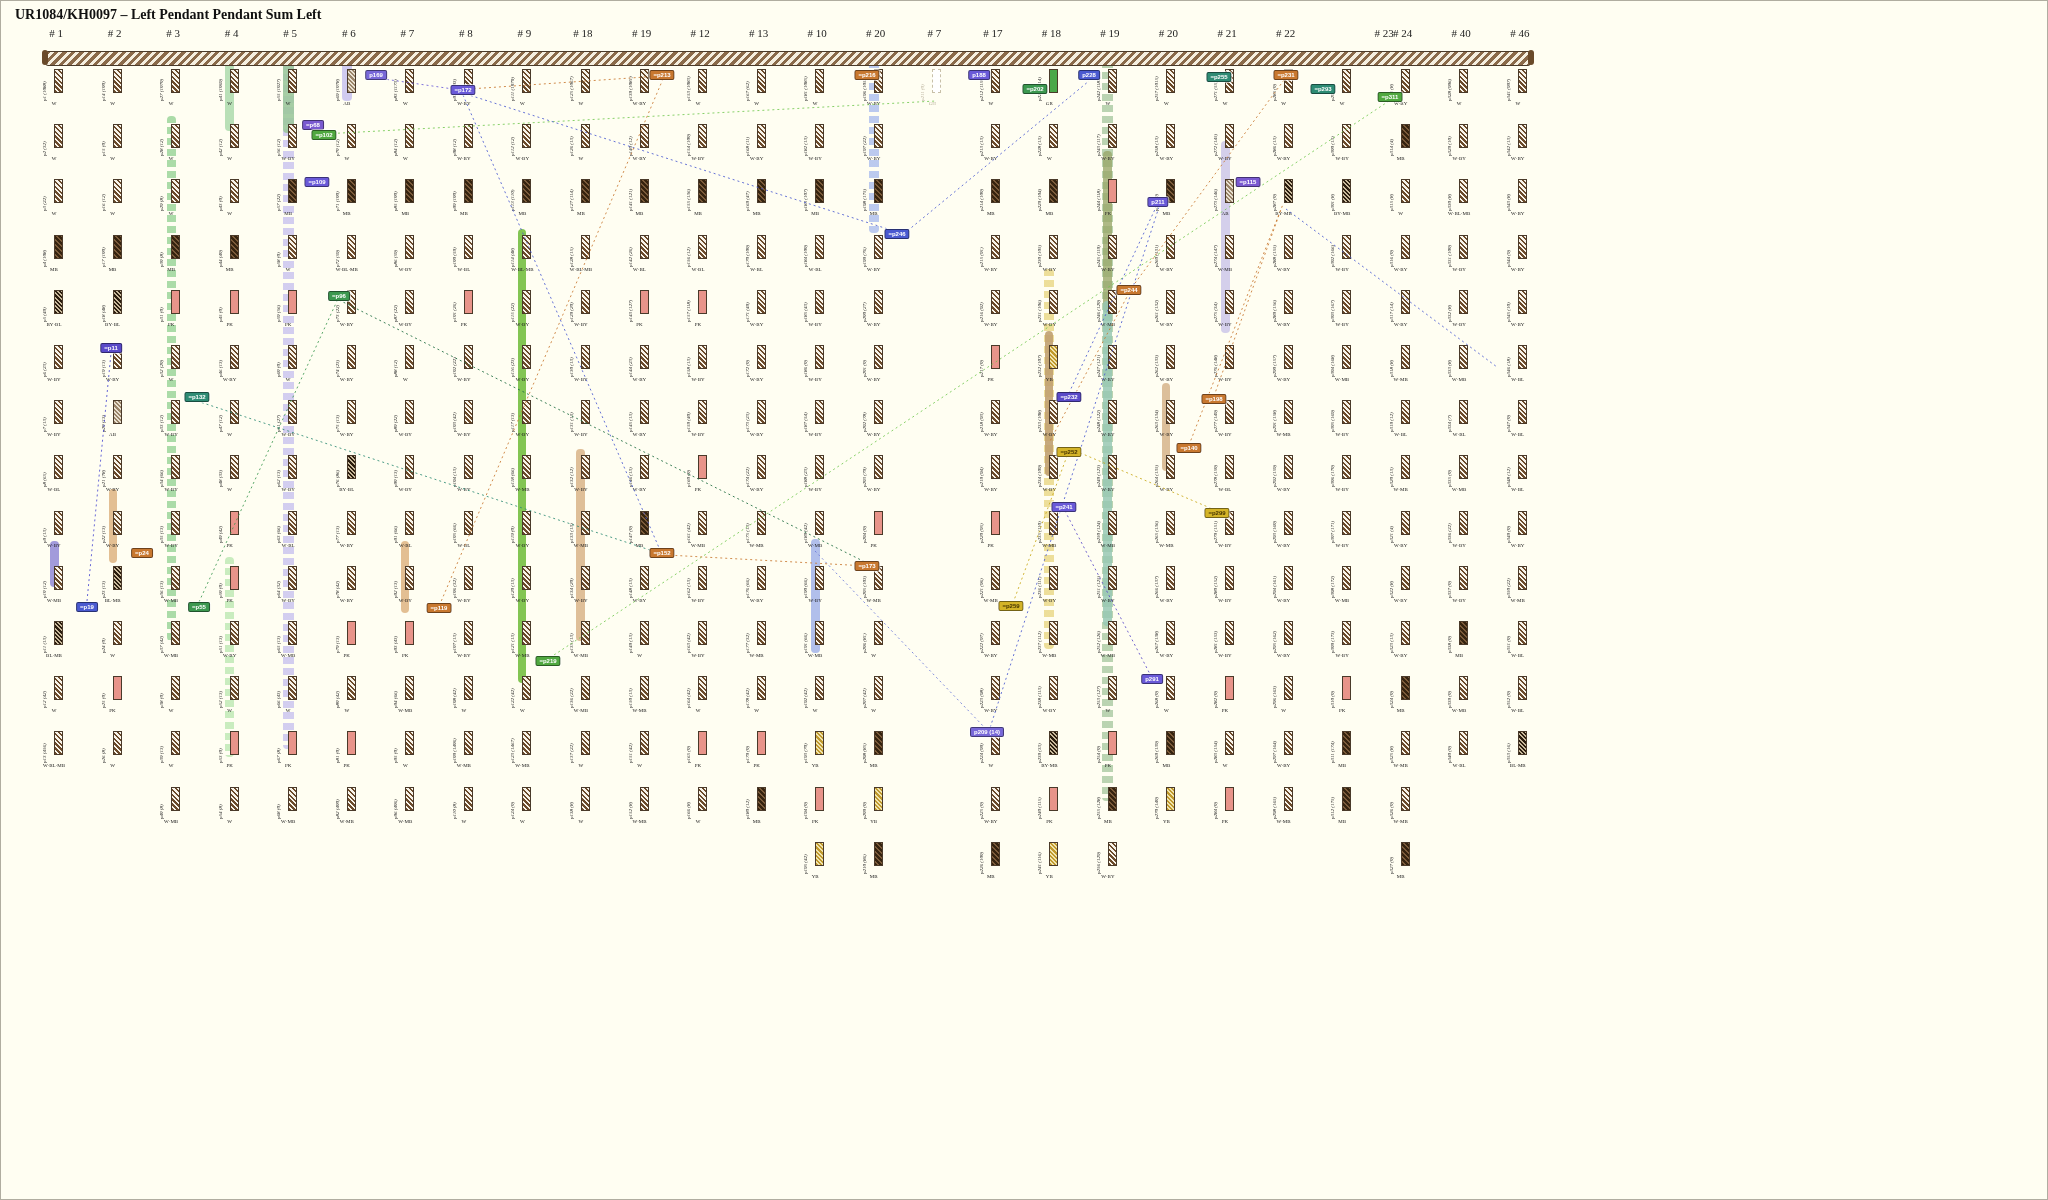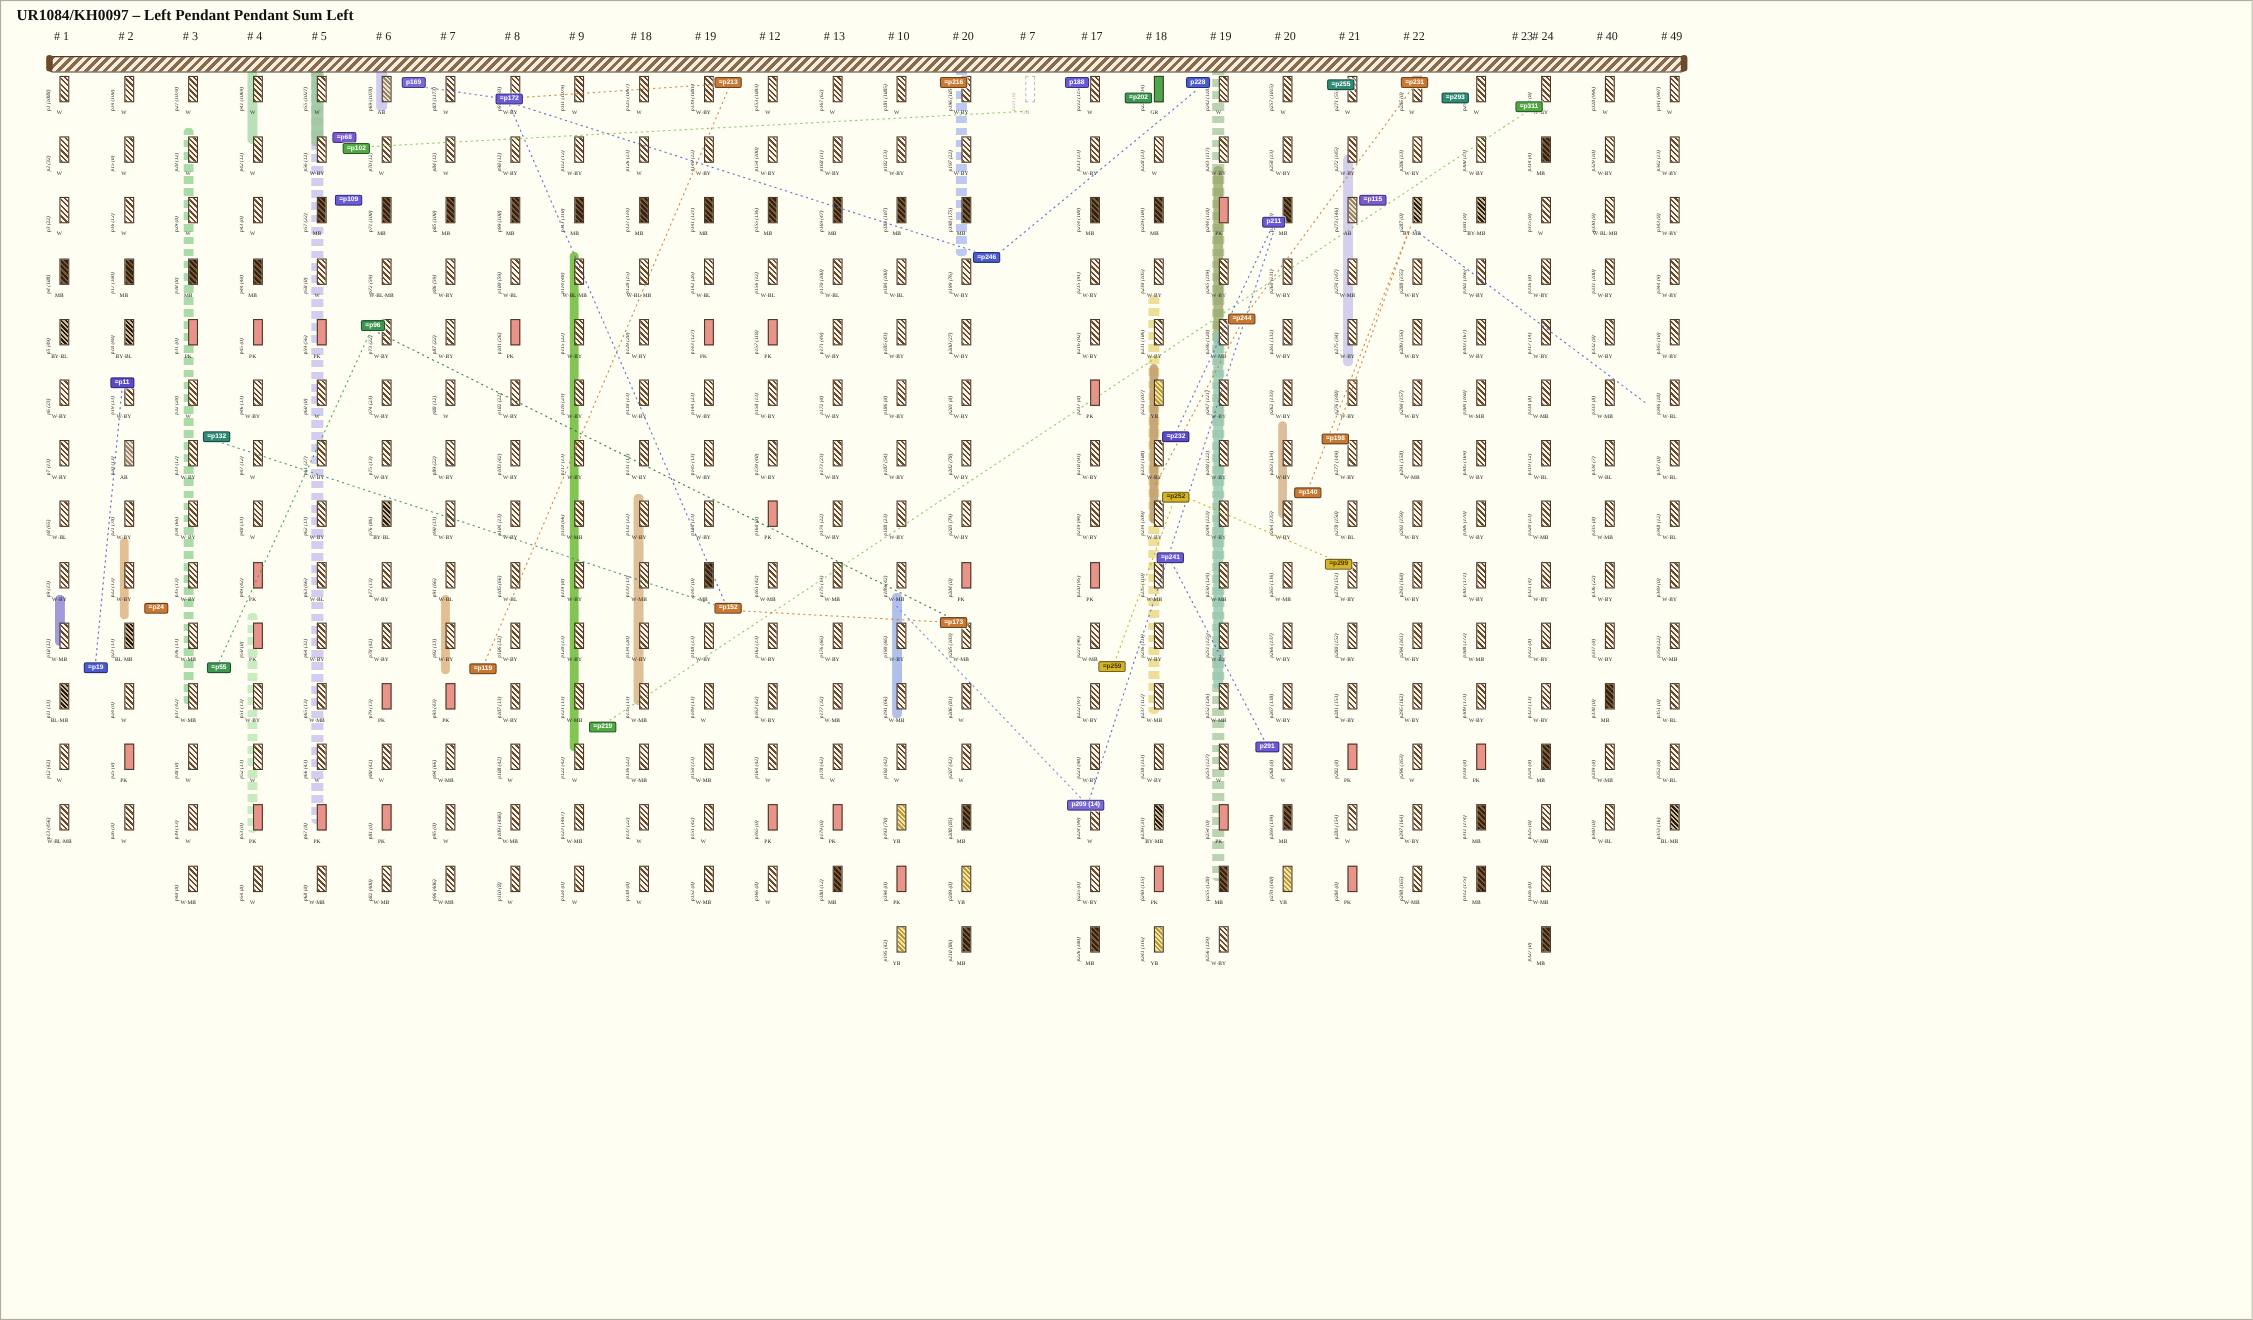--- a/index.html
+++ b/index.html
@@ -86,21 +86,21 @@
       <div class="colhead" style="left: 918.25px;"># 7</div>
       <div class="colhead" style="left: 976.8px;"># 17</div>
       <div class="colhead" style="left: 1035.35px;"># 18</div>
       <div class="colhead" style="left: 1093.9px;"># 19</div>
       <div class="colhead" style="left: 1152.45px;"># 20</div>
       <div class="colhead" style="left: 1211px;"># 21</div>
       <div class="colhead" style="left: 1269.55px;"># 22</div>
       <div class="colhead" style="left: 1328.1px; margin-left: 40px;"># 23</div>
       <div class="colhead" style="left: 1386.65px;"># 24</div>
       <div class="colhead" style="left: 1445.2px;"># 40</div>
-      <div class="colhead" style="left: 1503.75px;"># 49</div>
+      <div class="colhead" style="left: 1503.75px;"># 46</div>
     </div>
   <div id="pendants">
       <div class="pend df" style="left: 40px; top: 66px;">
         <span class="plabel">p1 (1088)</span>
         <span class="pbox"></span>
         <span class="pcode">W</span>
       </div>
       <div class="pend df" style="left: 40px; top: 121.2px;">
         <span class="plabel">p2 (32)</span>
         <span class="pbox"></span>

